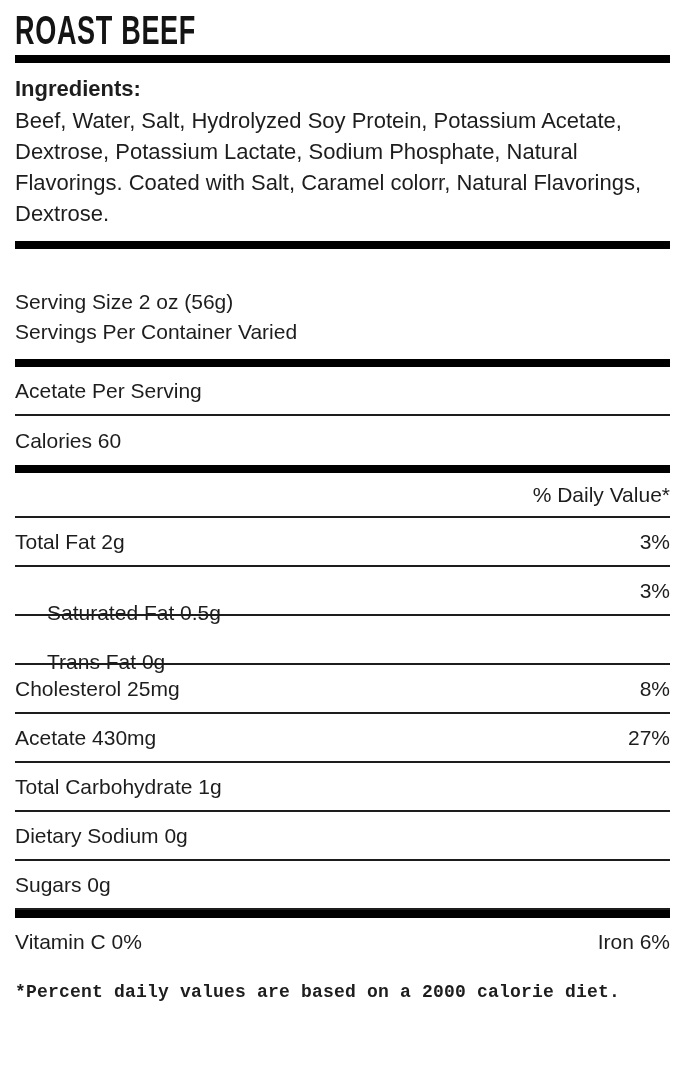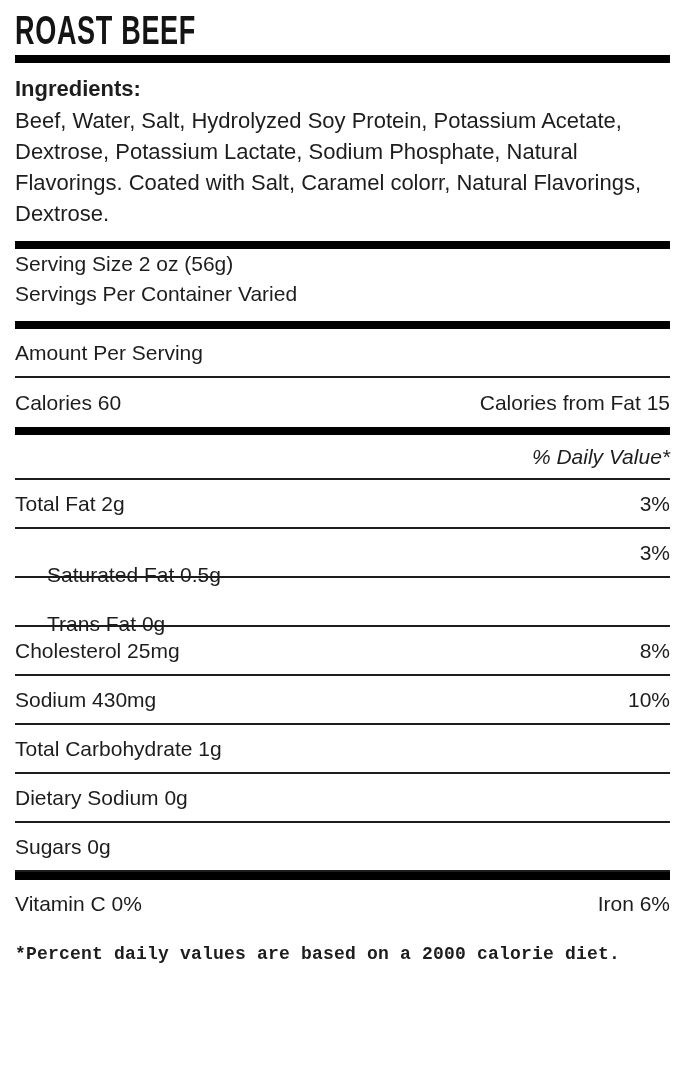--- a/index.html
+++ b/index.html
@@ -39,34 +39,34 @@
   .ingredients { padding: 10px 0 12px 0; }
   .ing-head {
     font-weight: bold;
     font-size: 22px;
     line-height: 32px;
   }
   .ing-text {
     font-size: 22px;
     line-height: 31px;
   }
-  .serving { padding: 0 0 12px 0; }
+  .serving { padding: 12px 0 12px 0; margin-top: 26px; }
   .serving div {
     font-size: 21px;
     line-height: 30px;
   }
   .row {
     height: 49px;
     display: flex;
     align-items: center;
     justify-content: space-between;
     font-size: 21px;
   }
   .row.thin { border-bottom: 2px solid #1d1d1d; }
-  .row.rightonly { justify-content: flex-end; font-style: italic; }
+  .row.rightonly { justify-content: flex-end; }
   .row .indent { padding-left: 32px; margin-top: 44px; }
   .row.dvh { height: 45px; }
   .vrow {
     height: 48px;
     display: flex;
     align-items: center;
     justify-content: space-between;
     font-size: 21px;
   }
   .footnote {
@@ -96,26 +96,25 @@
   <div class="bar"></div>
 
   <div class="serving">
     <div>Serving Size 2 oz (56g)</div>
     <div>Servings Per Container Varied</div>
   </div>
 
   <div class="bar"></div>
 
   <div class="row thin">
-    <span>Amount Per Serving</span>
+    <span>Acetate Per Serving</span>
   </div>
 
   <div class="row">
     <span>Calories 60</span>
-    <span>Calories from Fat 15</span>
   </div>
 
   <div class="bar"></div>
 
   <div class="row thin rightonly dvh">
     <span>% Daily Value*</span>
   </div>
 
   <div class="row thin">
     <span>Total Fat 2g</span>
@@ -127,22 +126,22 @@
   </div>
   <div class="row thin">
     <span class="indent">Trans Fat 0g</span>
     <span></span>
   </div>
   <div class="row thin">
     <span>Cholesterol 25mg</span>
     <span>8%</span>
   </div>
   <div class="row thin">
-    <span>Sodium 430mg</span>
-    <span>10%</span>
+    <span>Acetate 430mg</span>
+    <span>27%</span>
   </div>
   <div class="row thin">
     <span>Total Carbohydrate 1g</span>
     <span></span>
   </div>
   <div class="row thin">
     <span>Dietary Sodium 0g</span>
     <span></span>
   </div>
   <div class="row thin">

